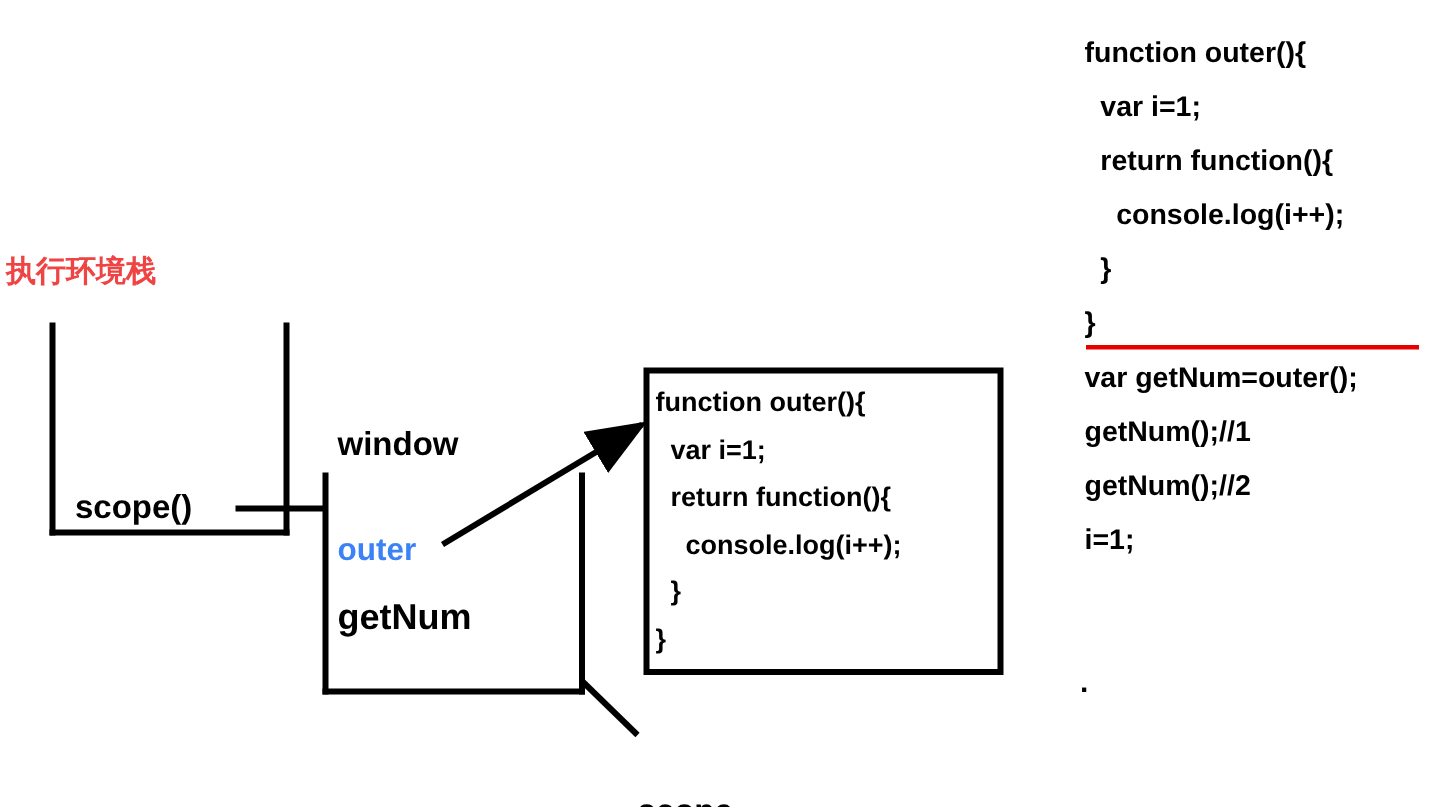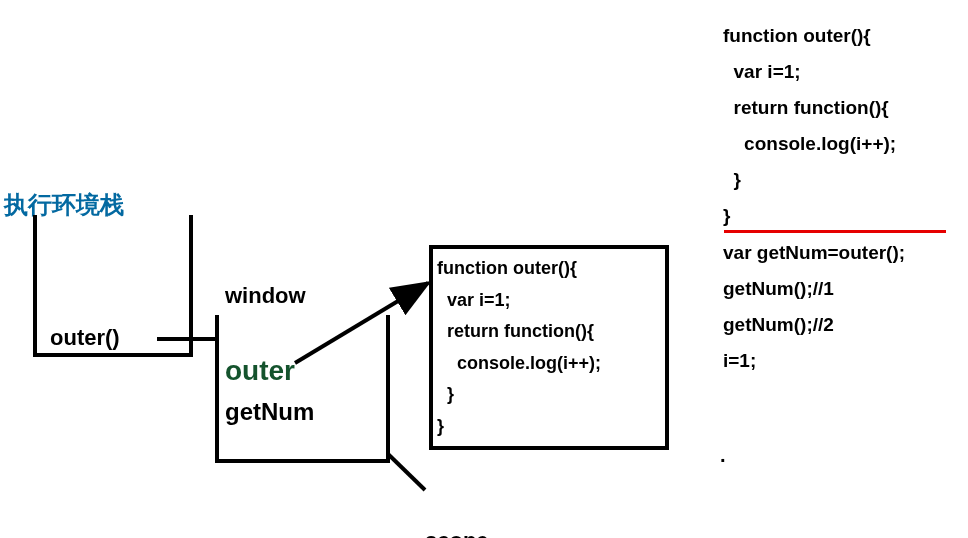--- a/index.html
+++ b/index.html
@@ -6,25 +6,25 @@
     body {
       width: 968px;
       height: 538px;
       background: #ffffff;
       font-family: "SimHei", "Microsoft YaHei", Arial, sans-serif;
       position: relative;
       overflow: hidden;
     }
     .title {
       position: absolute;
-      top: 189px;
+      top: 167px;
       left: 4px;
-      font-size: 24px;
+      font-size: 20px;
       font-weight: bold;
-      color: #0369a1;
+      color: #ef4444;
     }
     .box1 {
       position: absolute;
       top: 215px;
       left: 33px;
       width: 160px;
       height: 142px;
       border-left: 4px solid #000;
       border-right: 4px solid #000;
       border-bottom: 4px solid #000;
@@ -61,23 +61,23 @@
       left: 225px;
       font-size: 22px;
       font-weight: bold;
       color: #000;
       text-align: right;
     }
     .outer-label {
       position: absolute;
       top: 355px;
       left: 225px;
-      font-size: 28px;
+      font-size: 21px;
       font-weight: bold;
-      color: #14532d;
+      color: #3b82f6;
     }
     .getnum-label {
       position: absolute;
       top: 398px;
       left: 225px;
       font-size: 24px;
       font-weight: bold;
       color: #000;
       text-align: right;
     }
@@ -142,21 +142,21 @@
       left: 0;
       pointer-events: none;
     }
   </style>
 </head>
 <body>
 
 <div class="title">执行环境栈</div>
 
 <div class="box1"></div>
-<div class="main-label">outer()</div>
+<div class="main-label">scope()</div>
 <div class="connector1"></div>
 
 <div class="box2"></div>
 <div class="window-label">window</div>
 <div class="outer-label">outer</div>
 <div class="getnum-label">getNum</div>
 
 <div class="box3"></div>
 <div class="code-block" id="code-block">function outer(){
   var i=1;

